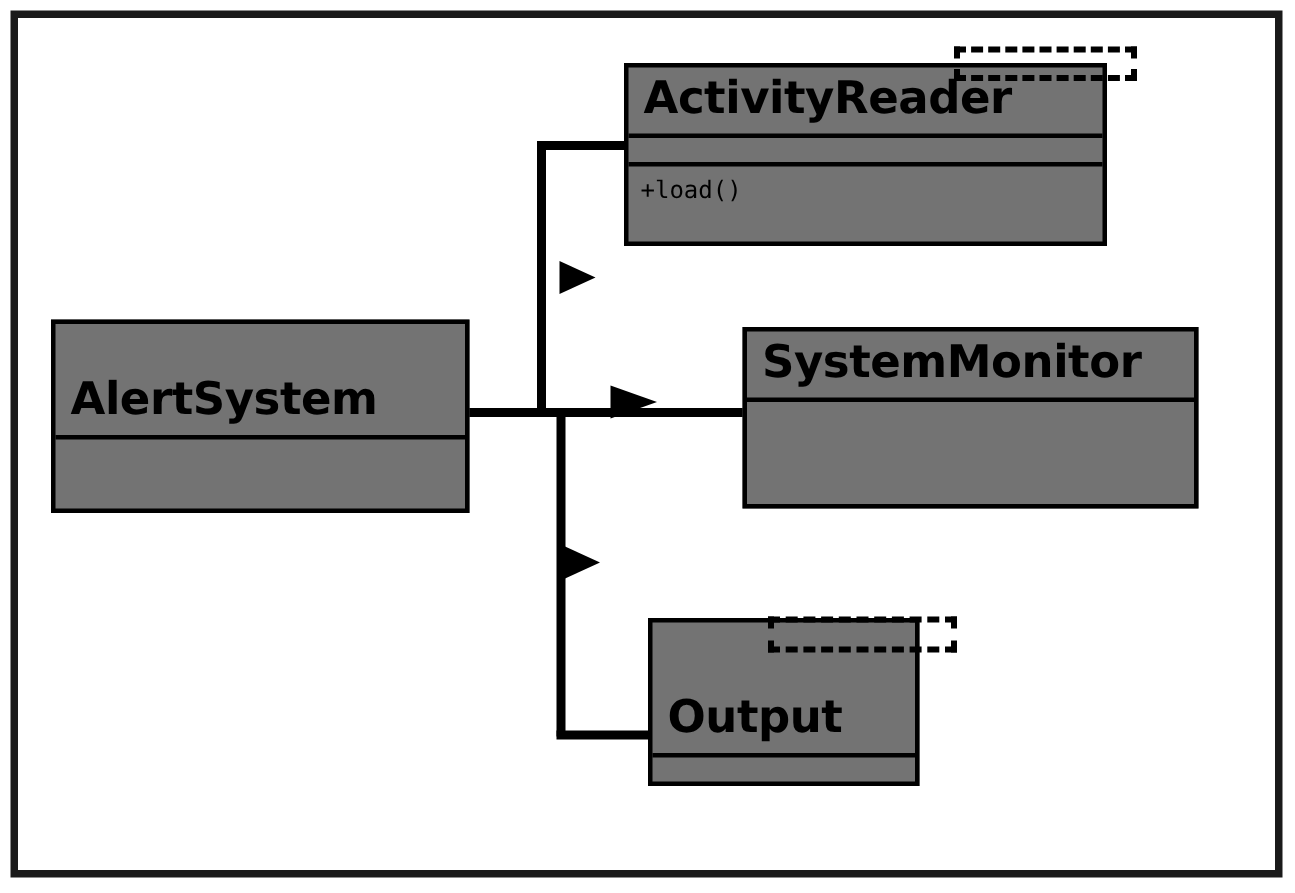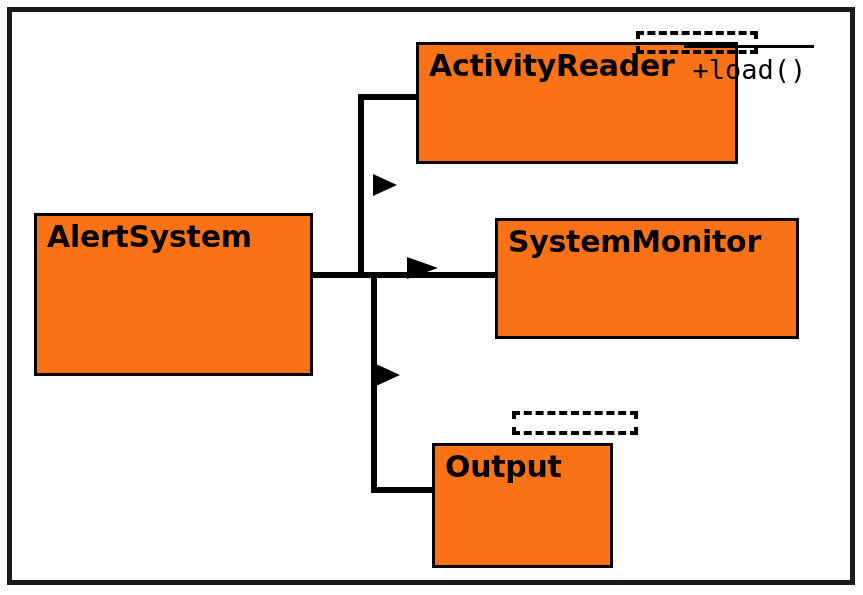--- a/index.html
+++ b/index.html
@@ -39,65 +39,65 @@
     left: 0;
     top: 0;
     width: 863px;
     height: 595px;
   }
 
   
   .uml-class {
     position: absolute;
     box-sizing: border-box;
-    background: #f97316;
+    background: #737373;
     border: 3px solid #000000;
     display: flex;
-    flex-direction: row;
+    flex-direction: column;
     z-index: 5;
   }
   .uml-name {
     font-weight: bold;
     font-size: 30px;
     line-height: 1;
     color: #000000;
     padding: 6px 10px 8px 10px;
     white-space: nowrap;
     letter-spacing: -0.3px;
   }
   .uml-attrs {
     border-top: 3px solid #000000;
     height: 16px;
     flex: none;
   }
   .uml-methods {
     border-top: 3px solid #000000;
     font-family: "DejaVu Sans Mono", monospace;
-    font-size: 27px;
+    font-size: 16px;
     line-height: 1;
     color: #000000;
     padding: 8px 8px 9px 8px;
     white-space: nowrap;
   }
 
   
   .dashed-overlay {
     position: absolute;
     box-sizing: border-box;
     border: 4px dashed #000000;
     background: transparent;
     z-index: 8;
     pointer-events: none;
   }
 
   
-  #class-alertsystem   { left: 34px;  top: 213px; width: 279px; height: 163px; }
+  #class-alertsystem   { left: 34px;  top: 213px; width: 279px; height: 129px; justify-content: center; }
   #class-activityreader{ left: 416px; top: 42px;  width: 322px; height: 122px; }
   #class-systemmonitor { left: 495px; top: 218px; width: 304px; height: 121px; }
-  #class-output        { left: 432px; top: 443px; width: 181px; height: 125px; }
+  #class-output        { left: 432px; top: 412px; width: 181px; height: 112px; justify-content: flex-end; }
 
   #overlay-activityreader { left: 636px; top: 31px;  width: 122px; height: 23px; }
   #overlay-output         { left: 512px; top: 411px; width: 126px; height: 24px; }
 </style>
 </head>
 <body>
 
 <div id="canvas">
 
   <svg id="connectors" viewBox="0 0 863 595" width="863" height="595" xmlns="http://www.w3.org/2000/svg">

